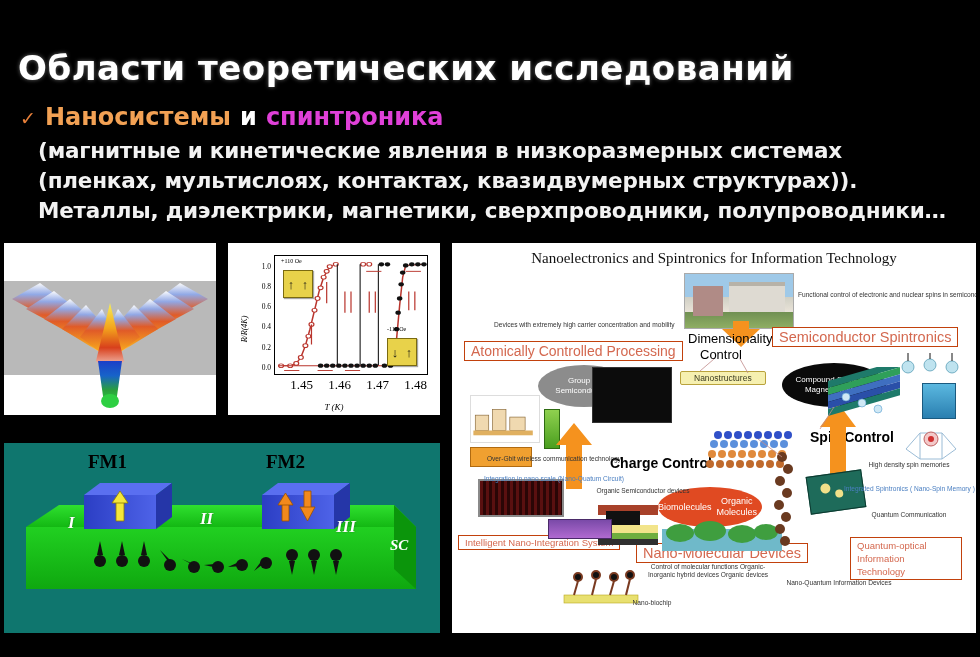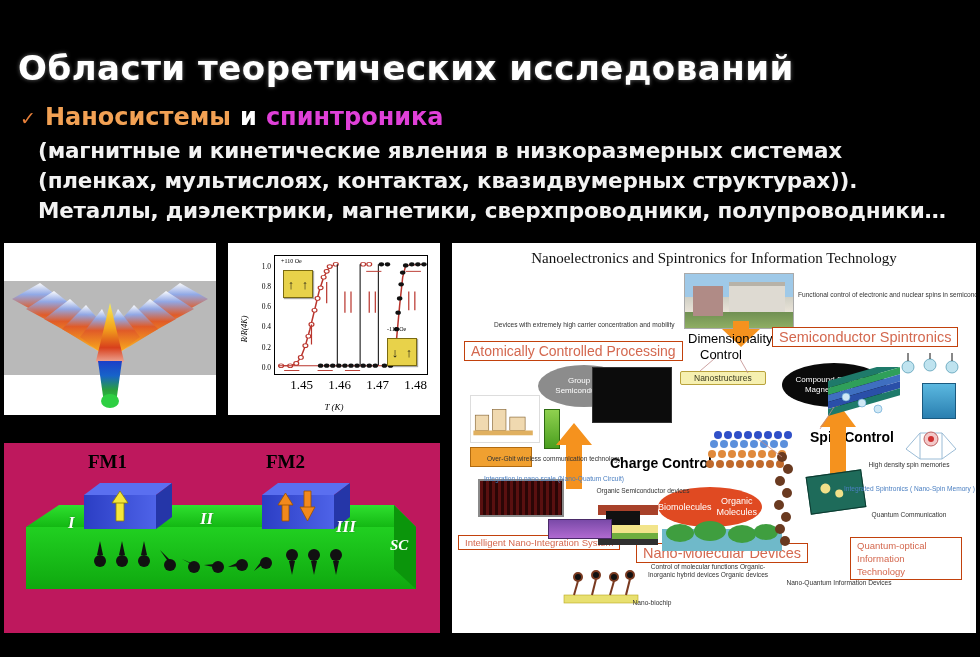--- a/index.html
+++ b/index.html
@@ -76,21 +76,21 @@
     font-family:"Liberation Serif", serif; white-space:nowrap;
   }
   .spinbox {
     position:absolute; background:#e8d24a; border:1px solid #7a6a10;
     display:flex; align-items:center; justify-content:space-around;
     box-shadow:1px 1px 1px rgba(0,0,0,.35);
   }
   .spinbox span { font-size:13px; line-height:1; color:#111; }
 
   
-  .fm-wrap { position:relative; width:100%; height:100%; background:#be185d;text-align:center; }
+  .fm-wrap { position:relative; width:100%; height:100%; background:#0f766e;text-align:center; }
   .fm-lbl {
     position:absolute; font-family:"Liberation Serif", serif;
     color:#000; font-size:19px; font-weight:bold;
   }
   .rom {
     position:absolute; font-family:"Liberation Serif", serif;
     font-style:italic; font-weight:bold; color:#ffffff; font-size:17px;
     text-shadow:0 0 2px rgba(0,0,0,.35);
   }
   .sc-lbl {

